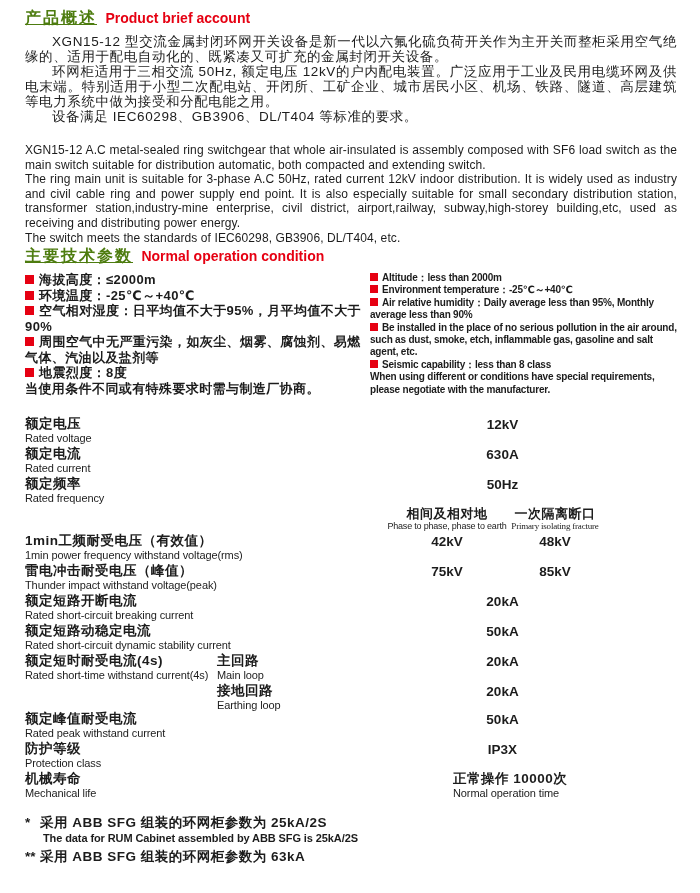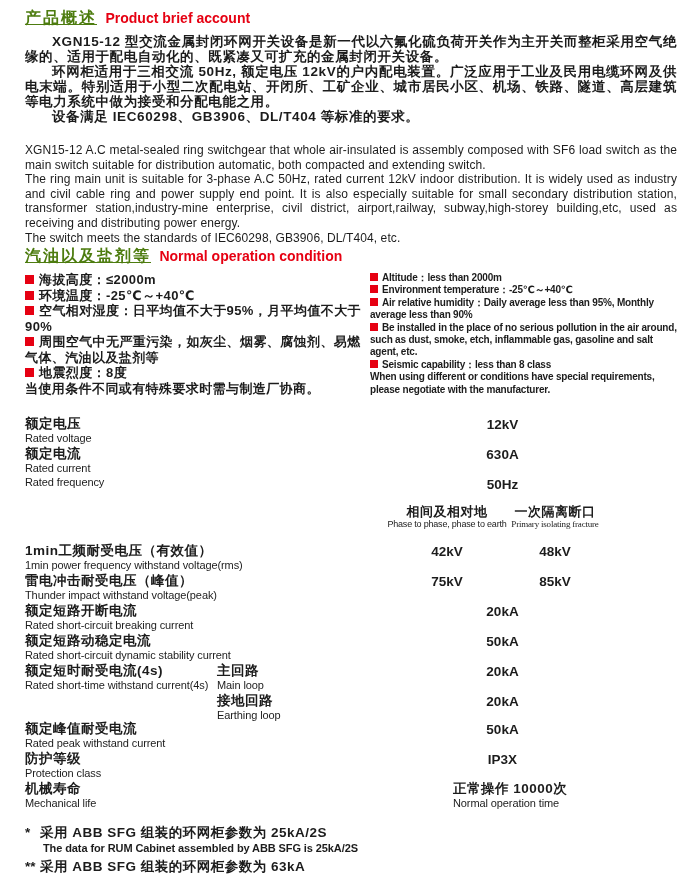--- a/index.html
+++ b/index.html
@@ -13,21 +13,21 @@
   #sec1 { top:8px; }
   #sec2 { top:246px; }
   #sec3 { top:413px; }
 
   .sec-title { margin-bottom:5px; white-space:nowrap; }
   .title-zh { color:#4d7c0f; font-size:16px; font-weight:bold; letter-spacing:2px;text-decoration:underline; }
   .title-en { color:#e60012; font-size:14px; font-weight:bold; margin-left:4px; }
 
   
   .para-zh {
-    font-size:13.5px; font-weight:bold; line-height:15px;
+    font-size:13.5px; font-weight:normal; line-height:15px;
     text-align:justify; text-indent:2em; letter-spacing:0.6px;
   }
   .para-en {
     font-size:12px; line-height:14.6px; text-align:justify; letter-spacing:0.1px;
   }
   .en-block { margin-top:19px; }
 
   
   .cols { display:flex; }
   .col-left  { width:345px; font-size:13px; font-weight:bold; line-height:15.5px; letter-spacing:0.4px; }
@@ -41,21 +41,21 @@
   
   .ttable { margin-top:4px; }
   .trow { position:relative; margin-bottom:3px; min-height:25px; }
   .lab-zh { font-size:13.5px; font-weight:bold; line-height:14px; letter-spacing:0.5px; }
   .lab-en { font-size:11px; line-height:11px; margin-top:2px; letter-spacing:-0.1px; }
   .sub { position:absolute; left:192px; top:0; width:200px; }
   .val { position:absolute; top:0; font-size:13.5px; font-weight:bold; text-align:center; }
   .val-single { left:405px; width:145px; }
   .val-a { left:362px; width:120px; }
   .val-b { left:470px; width:120px; }
-  .thead { position:relative; height:27px; margin-bottom:12px; }
+  .thead { position:relative; height:27px; margin-bottom:0; }
   .th { position:absolute; top:0; width:140px; text-align:center; }
   .th-a { left:352px; }
   .th-b { left:460px;font-family:Liberation Serif, serif; }
   .th-zh { font-size:13px; font-weight:bold; line-height:14px; letter-spacing:0.5px; }
   .th-en { font-size:9px; line-height:10px; letter-spacing:-0.2px; }
   .val-mech { position:absolute; left:428px; top:0; text-align:left; }
   .val-mech .lab-zh { white-space:nowrap; }
 
   
   .footnotes { margin-top:16px; }
@@ -77,21 +77,21 @@
   <p class="para-zh">设备满足 IEC60298、GB3906、DL/T404 等标准的要求。</p>
   <div class="en-block">
     <p class="para-en">XGN15-12 A.C metal-sealed ring switchgear that whole air-insulated is assembly composed with SF6 load switch as the main switch suitable for distribution automatic, both compacted and extending switch.</p>
     <p class="para-en">The ring main unit is suitable for 3-phase A.C 50Hz, rated current 12kV indoor distribution. It is widely used as industry and civil cable ring and power supply end point. It is also especially suitable for small secondary distribution station, transformer station,industry-mine enterprise, civil district, airport,railway, subway,high-storey building,etc, used as receiving and distributing power energy.</p>
     <p class="para-en">The switch meets the standards of IEC60298, GB3906, DL/T404, etc.</p>
   </div>
 </div>
 
 <div class="section" id="sec2">
   <div class="sec-title">
-    <span class="title-zh">汽油以及盐剂等</span>
+    <span class="title-zh">主要技术参数</span>
     <span class="title-en">Normal operation condition</span>
   </div>
   <div class="cols">
     <div class="col-left">
       <div><span class="bullet"></span><span>海拔高度：≤2000m</span></div>
       <div><span class="bullet"></span><span>环境温度：-25℃～+40℃</span></div>
       <div><span class="bullet"></span><span>空气相对湿度：日平均值不大于95%，月平均值不大于90%</span></div>
       <div><span class="bullet"></span><span>周围空气中无严重污染，如灰尘、烟雾、腐蚀剂、易燃气体、汽油以及盐剂等</span></div>
       <div><span class="bullet"></span><span>地震烈度：8度</span></div>
       <div>当使用条件不同或有特殊要求时需与制造厂协商。</div>
@@ -117,20 +117,21 @@
       <div class="val val-single">12kV</div>
     </div>
 
     <div class="trow">
       <div class="lab-zh">额定电流</div>
       <div class="lab-en">Rated current</div>
       <div class="val val-single">630A</div>
     </div>
 
     <div class="trow">
+      <div class="lab-zh">额定频率</div>
       <div class="lab-en">Rated frequency</div>
       <div class="val val-single">50Hz</div>
     </div>
 
     <div class="thead">
       <div class="th th-a">
         <div class="th-zh">相间及相对地</div>
         <div class="th-en">Phase to phase, phase to earth</div>
       </div>
       <div class="th th-b">

